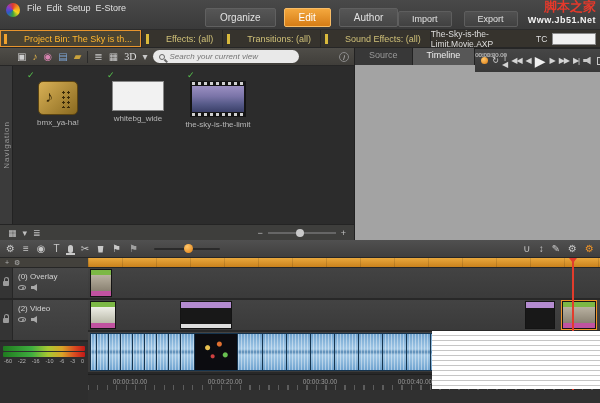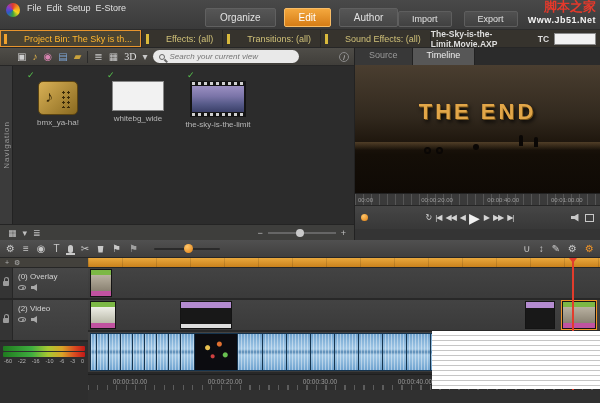--- a/index.html
+++ b/index.html
@@ -27,21 +27,21 @@
 
   
   .tabbar { position:absolute; top:30px; left:0; width:600px; height:18px; background:#36332d;
             display:flex; align-items:stretch; border-bottom:1px solid #262626; }
   .tab { display:flex; align-items:center; gap:17px; padding:0 9px 0 4px;
          border-right:1px solid #262626; color:#cfc078; white-space:nowrap; }
   .tab .accent { width:3px; height:10px; background:#d8b93c; }
   .tab.active { background:#4a4332; color:#ffb62e; box-shadow:inset 0 0 0 1px #e8952d; }
   .tab.active .accent { background:#f0a22e; }
   .tabbar-right { margin-left:auto; display:flex; align-items:center; gap:5px;
-                  padding-right:4px; color:#dedede; font-size:8.5px;font-weight:bold; }
+                  padding-right:4px; color:#dedede; font-size:8.5px; }
   .tcbox { width:52px; height:12px; background:#f2f2f2; border:1px solid #8a8a8a; display:inline-block; }
 
   
   .left-panel { position:absolute; top:48px; left:0; width:355px; height:192px;
                 background:#2c2c2c; display:flex; flex-direction:column; border-right:1px solid #222; }
   .bin-toolbar { height:18px; background:linear-gradient(#4f4d48,#403e3a); display:flex;
                  align-items:center; gap:6px; padding:0 5px 0 17px; border-bottom:1px solid #262626; }
   .bicon { font-size:10px; line-height:1; }
   .sep { width:1px; height:12px; background:#2a2a2a; }
   .b3d { color:#e0e0e0; font-size:10px;font-family:Liberation Serif, serif; }
@@ -77,21 +77,21 @@
               background:linear-gradient(#9b8fc2 0%,#7a74a8 40%,#565a88 70%,#3a3f68 100%); }
   .bin-label { font-size:8px; color:#b8b8b8; margin-top:2px; white-space:nowrap; }
   .bin-footer { height:16px; background:#3e3e3c; border-top:1px solid #242424;
                 display:flex; align-items:center; gap:6px; padding:0 8px; color:#c0c0c0; }
   .zoomwrap { margin-left:auto; display:flex; align-items:center; gap:5px; }
   .zslider { width:68px; height:2px; background:#666; position:relative; }
   .zhandle { position:absolute; left:42%; top:-3px; width:8px; height:8px; border-radius:50%; background:#c9c9c9; }
 
   
   .right-panel { position:absolute; top:48px; left:355px; width:245px; height:192px;
-                 background:#a3a3a3; display:flex; flex-direction:column; }
+                 background:#a3a3a3; display:flex; flex-direction:row; }
   .player-tabs { height:17px; background:#2b2b2b; display:flex; }
   .ptab { padding:2px 14px; font-size:9px; color:#9a9a9a; background:#383838; border-right:1px solid #222; }
   .ptab.active { background:#575757; color:#eee; }
   .player-view { height:128px; position:relative; overflow:hidden;
       background:linear-gradient(#4a3e30 0%,#32291e 40%,#1d150c 62%,#140e07 70%,#0f0a05 100%); }
   .horizon { position:absolute; left:0; right:0; top:60%; height:8px;
              background:linear-gradient(rgba(140,110,70,.45),transparent); }
   .theend { position:absolute; left:0; right:0; top:34px; text-align:center; font-size:22px;
             font-weight:bold; letter-spacing:3px; color:#e2a648;
             text-shadow:1px 1px 0 #7a5518, 2px 3px 4px #000; }

